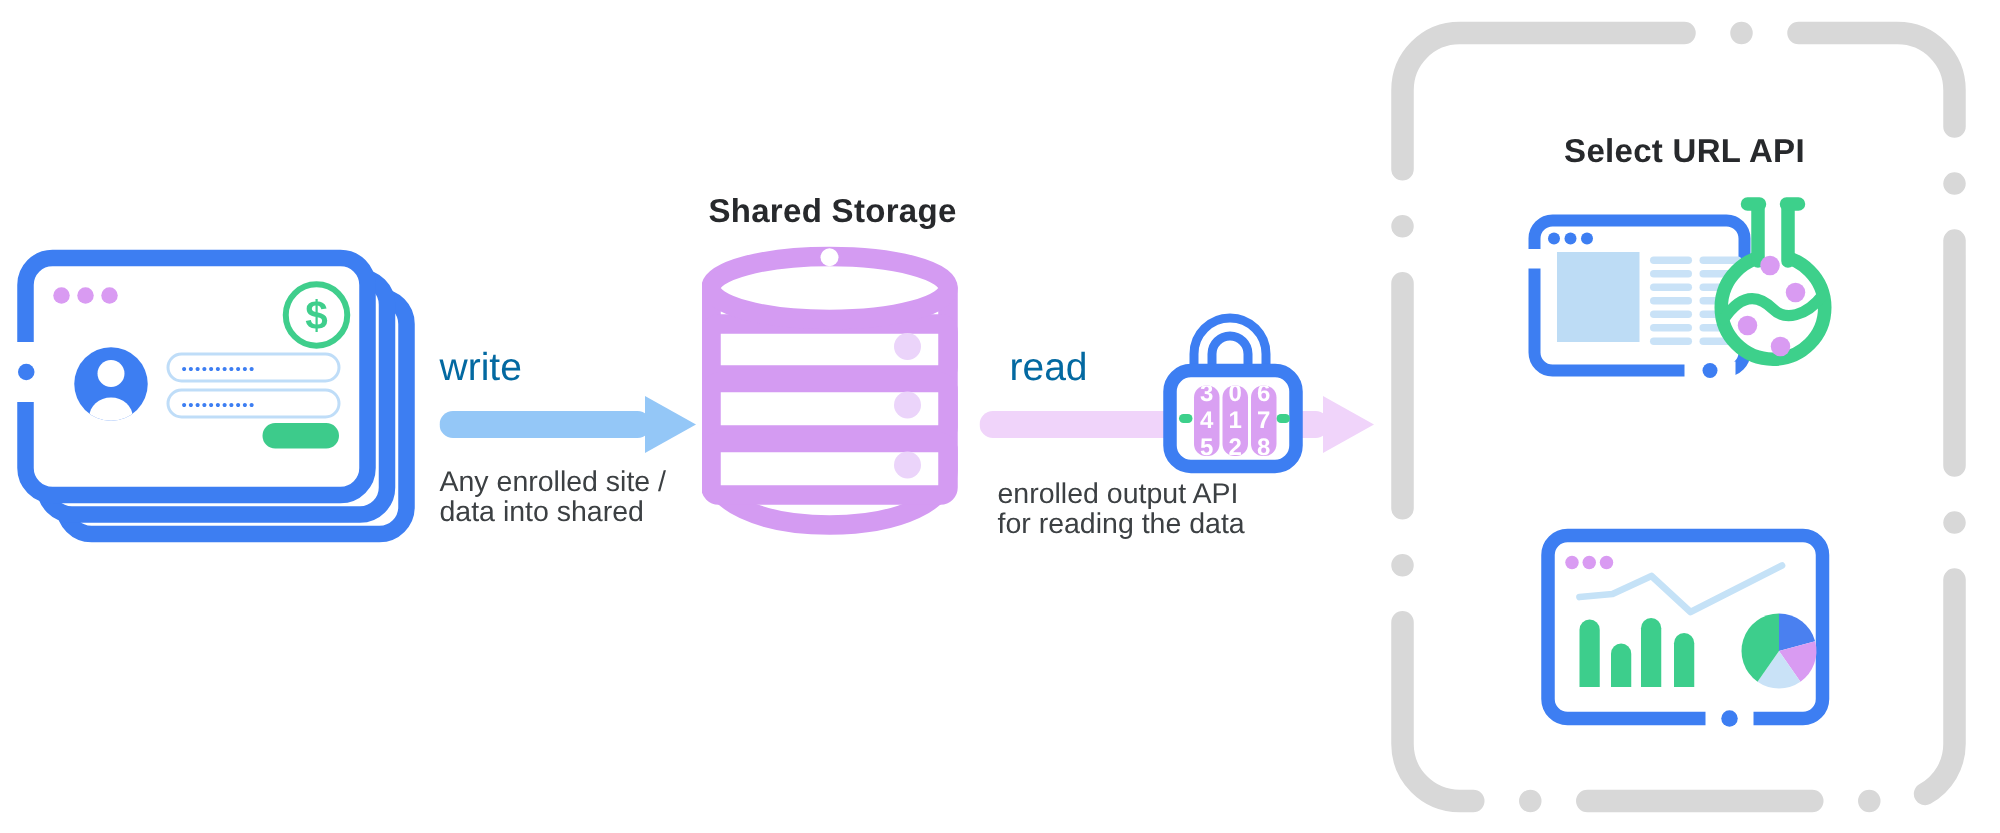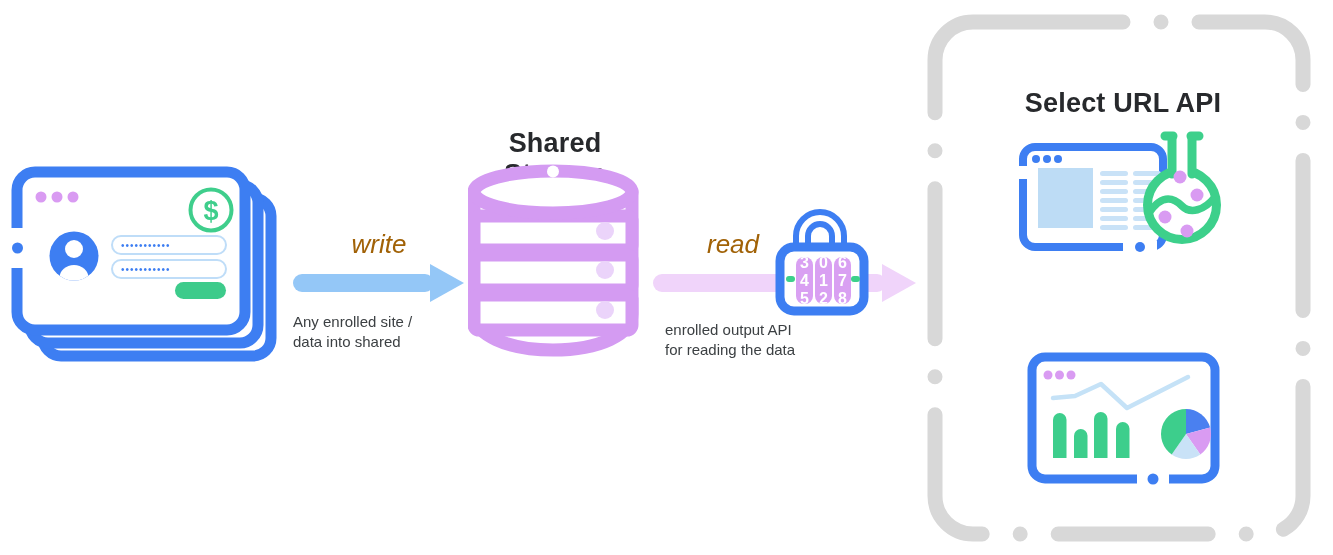--- a/index.html
+++ b/index.html
@@ -1,21 +1,21 @@
 <!DOCTYPE html>
 <html><head>
 <meta charset="utf-8">
 <style>
   html,body{margin:0;padding:0;background:#fff;}
   .stage{position:relative;width:1333px;height:555px;background:#fff;overflow:hidden;
          font-family:"Liberation Sans",sans-serif;}
   .abs{position:absolute;}
-  .title{font-weight:700;color:#27292c;font-size:27px;text-align:center;letter-spacing:.2px;}
-  .flow-label{font-size:26px;color:#a16207;text-align:center;font-style:italic;}
-  .para{font-size:15px;line-height:20px;color:#3c4043;}
+  .title{font-weight:700;color:#27292c;font-size:22px;text-align:center;letter-spacing:.2px;}
+  .flow-label{font-size:26px;color:#0369a1;}
+  .para{font-size:19px;line-height:20px;color:#3c4043;}
   .wheel{position:absolute;width:17px;height:47px;border-radius:8px;background:#d9a0f2;
          overflow:hidden;display:flex;flex-direction:column;align-items:center;justify-content:center;}
   .wheel span{display:block;font-weight:700;font-size:16px;line-height:18px;color:#fff;text-align:center;}
   svg{display:block;}
 </style>
 </head>
 <body>
 
 <div class="stage">
 

